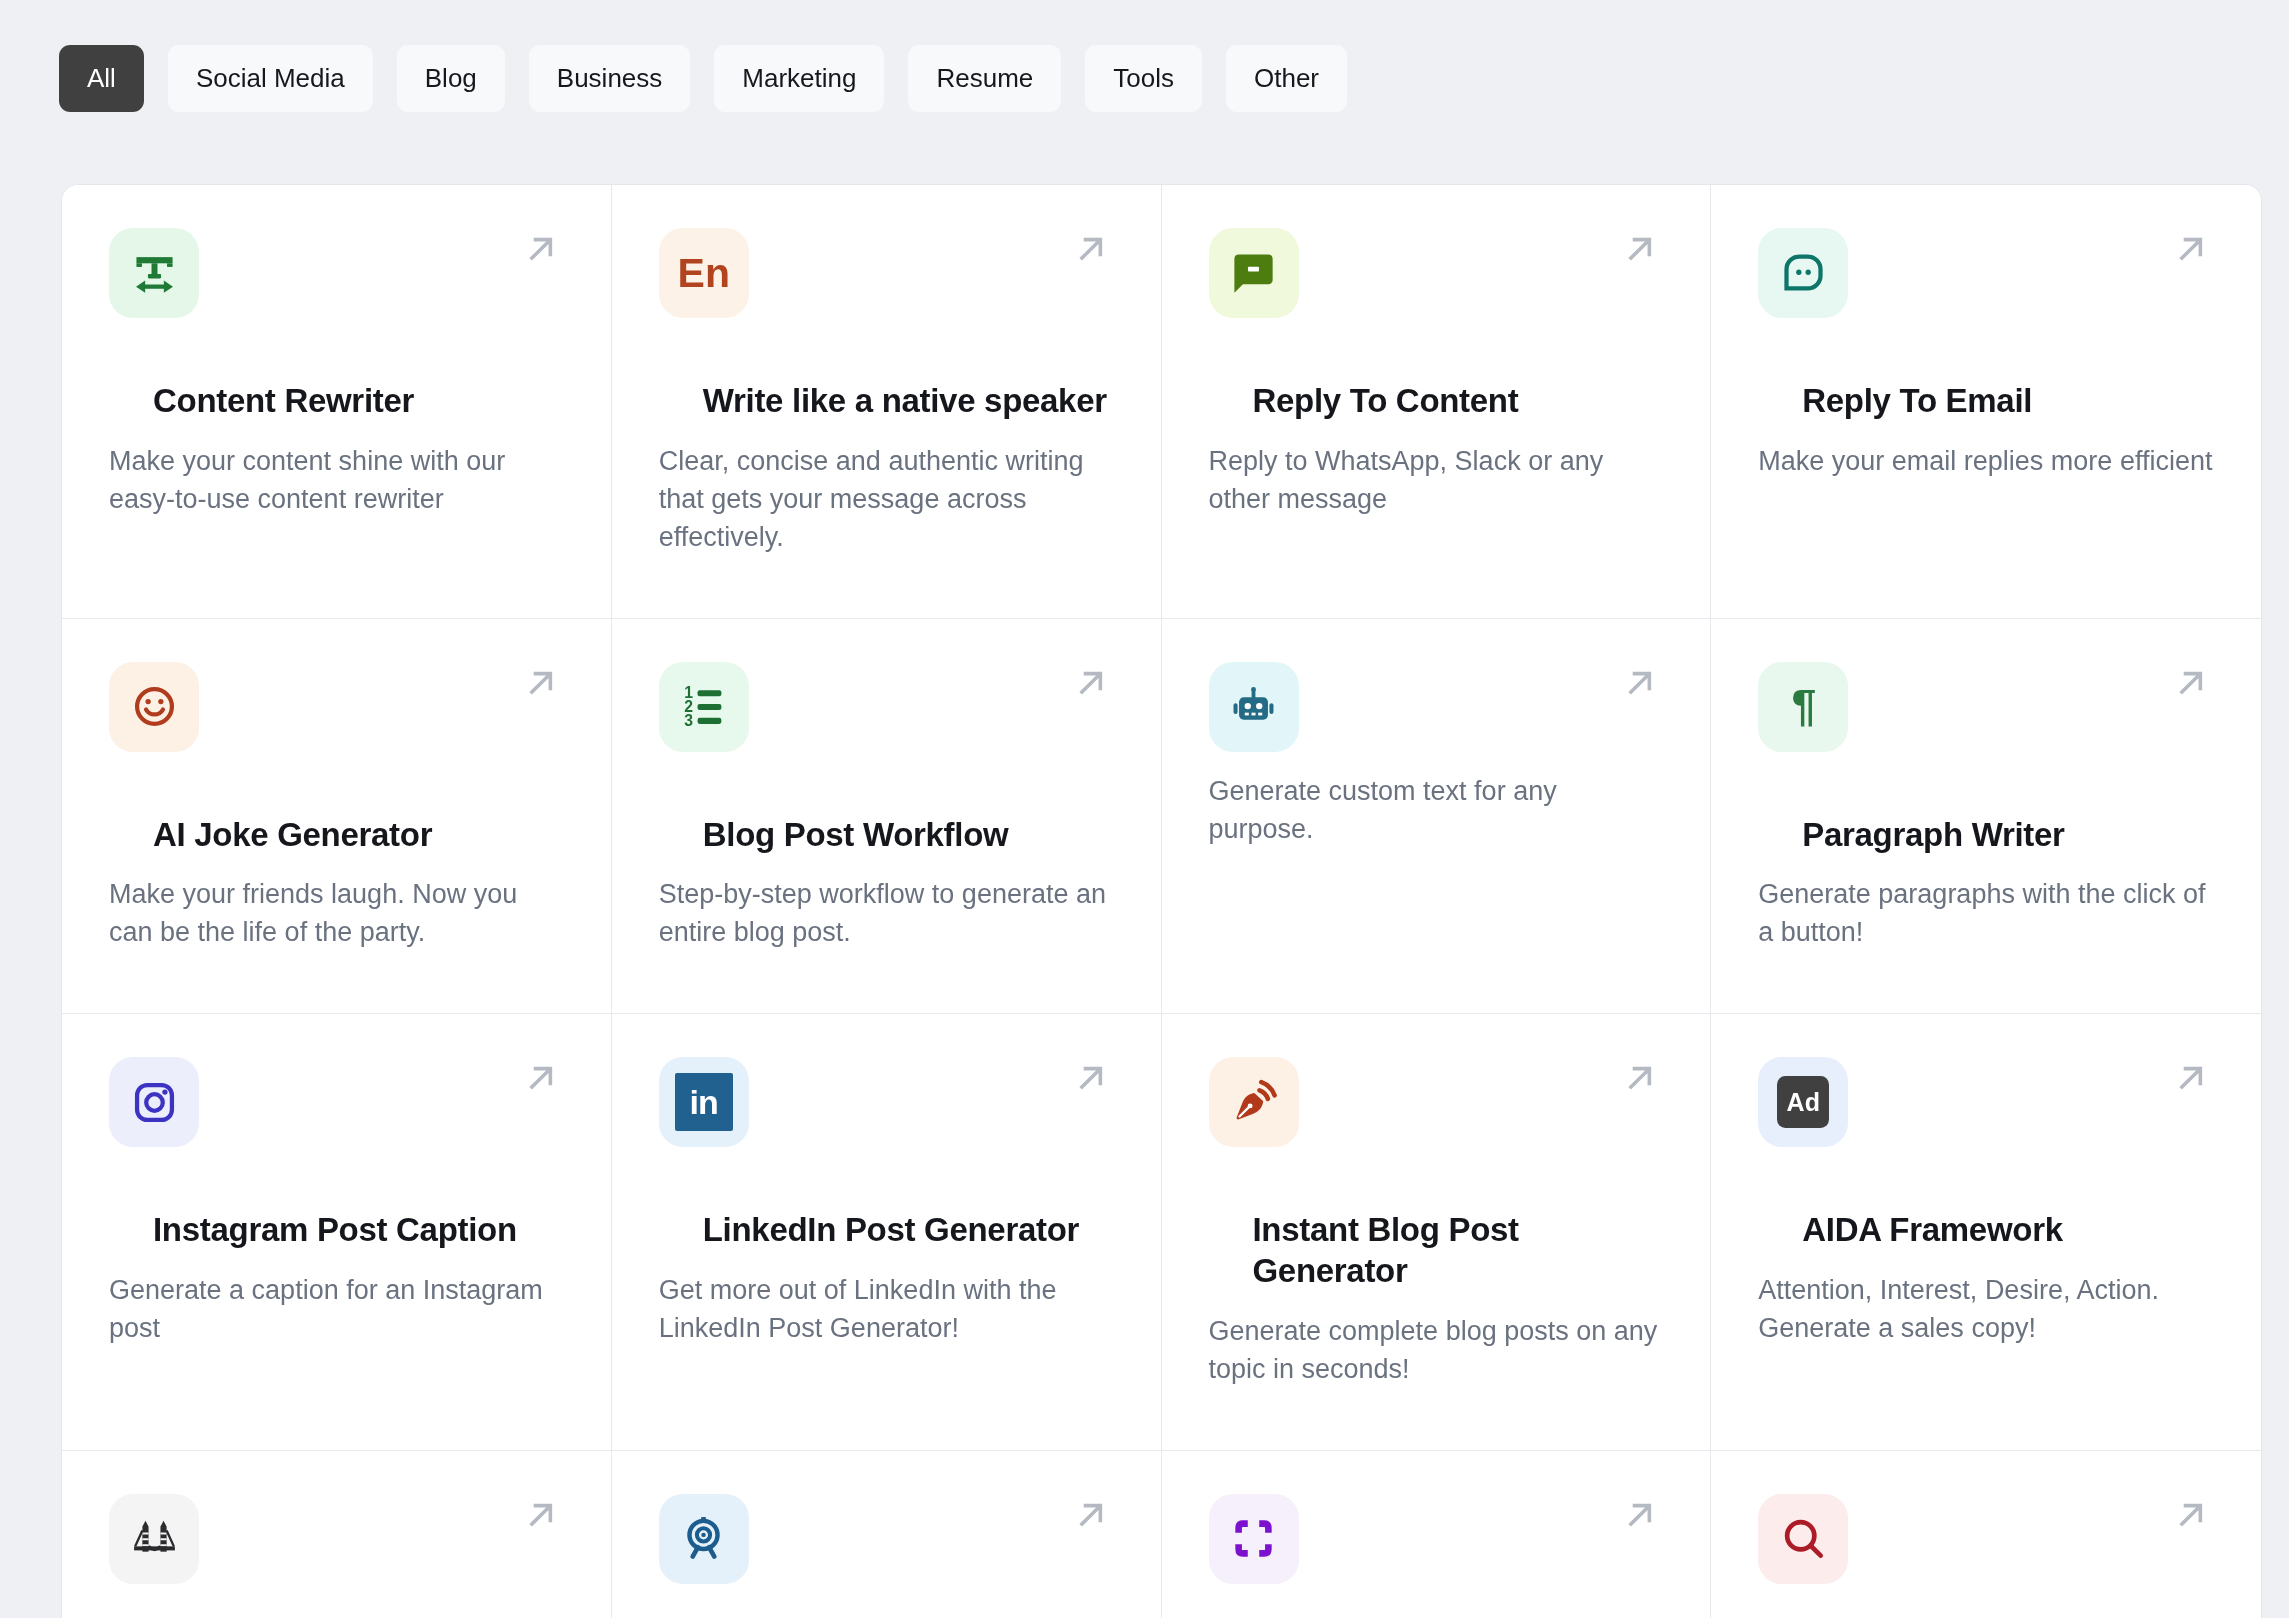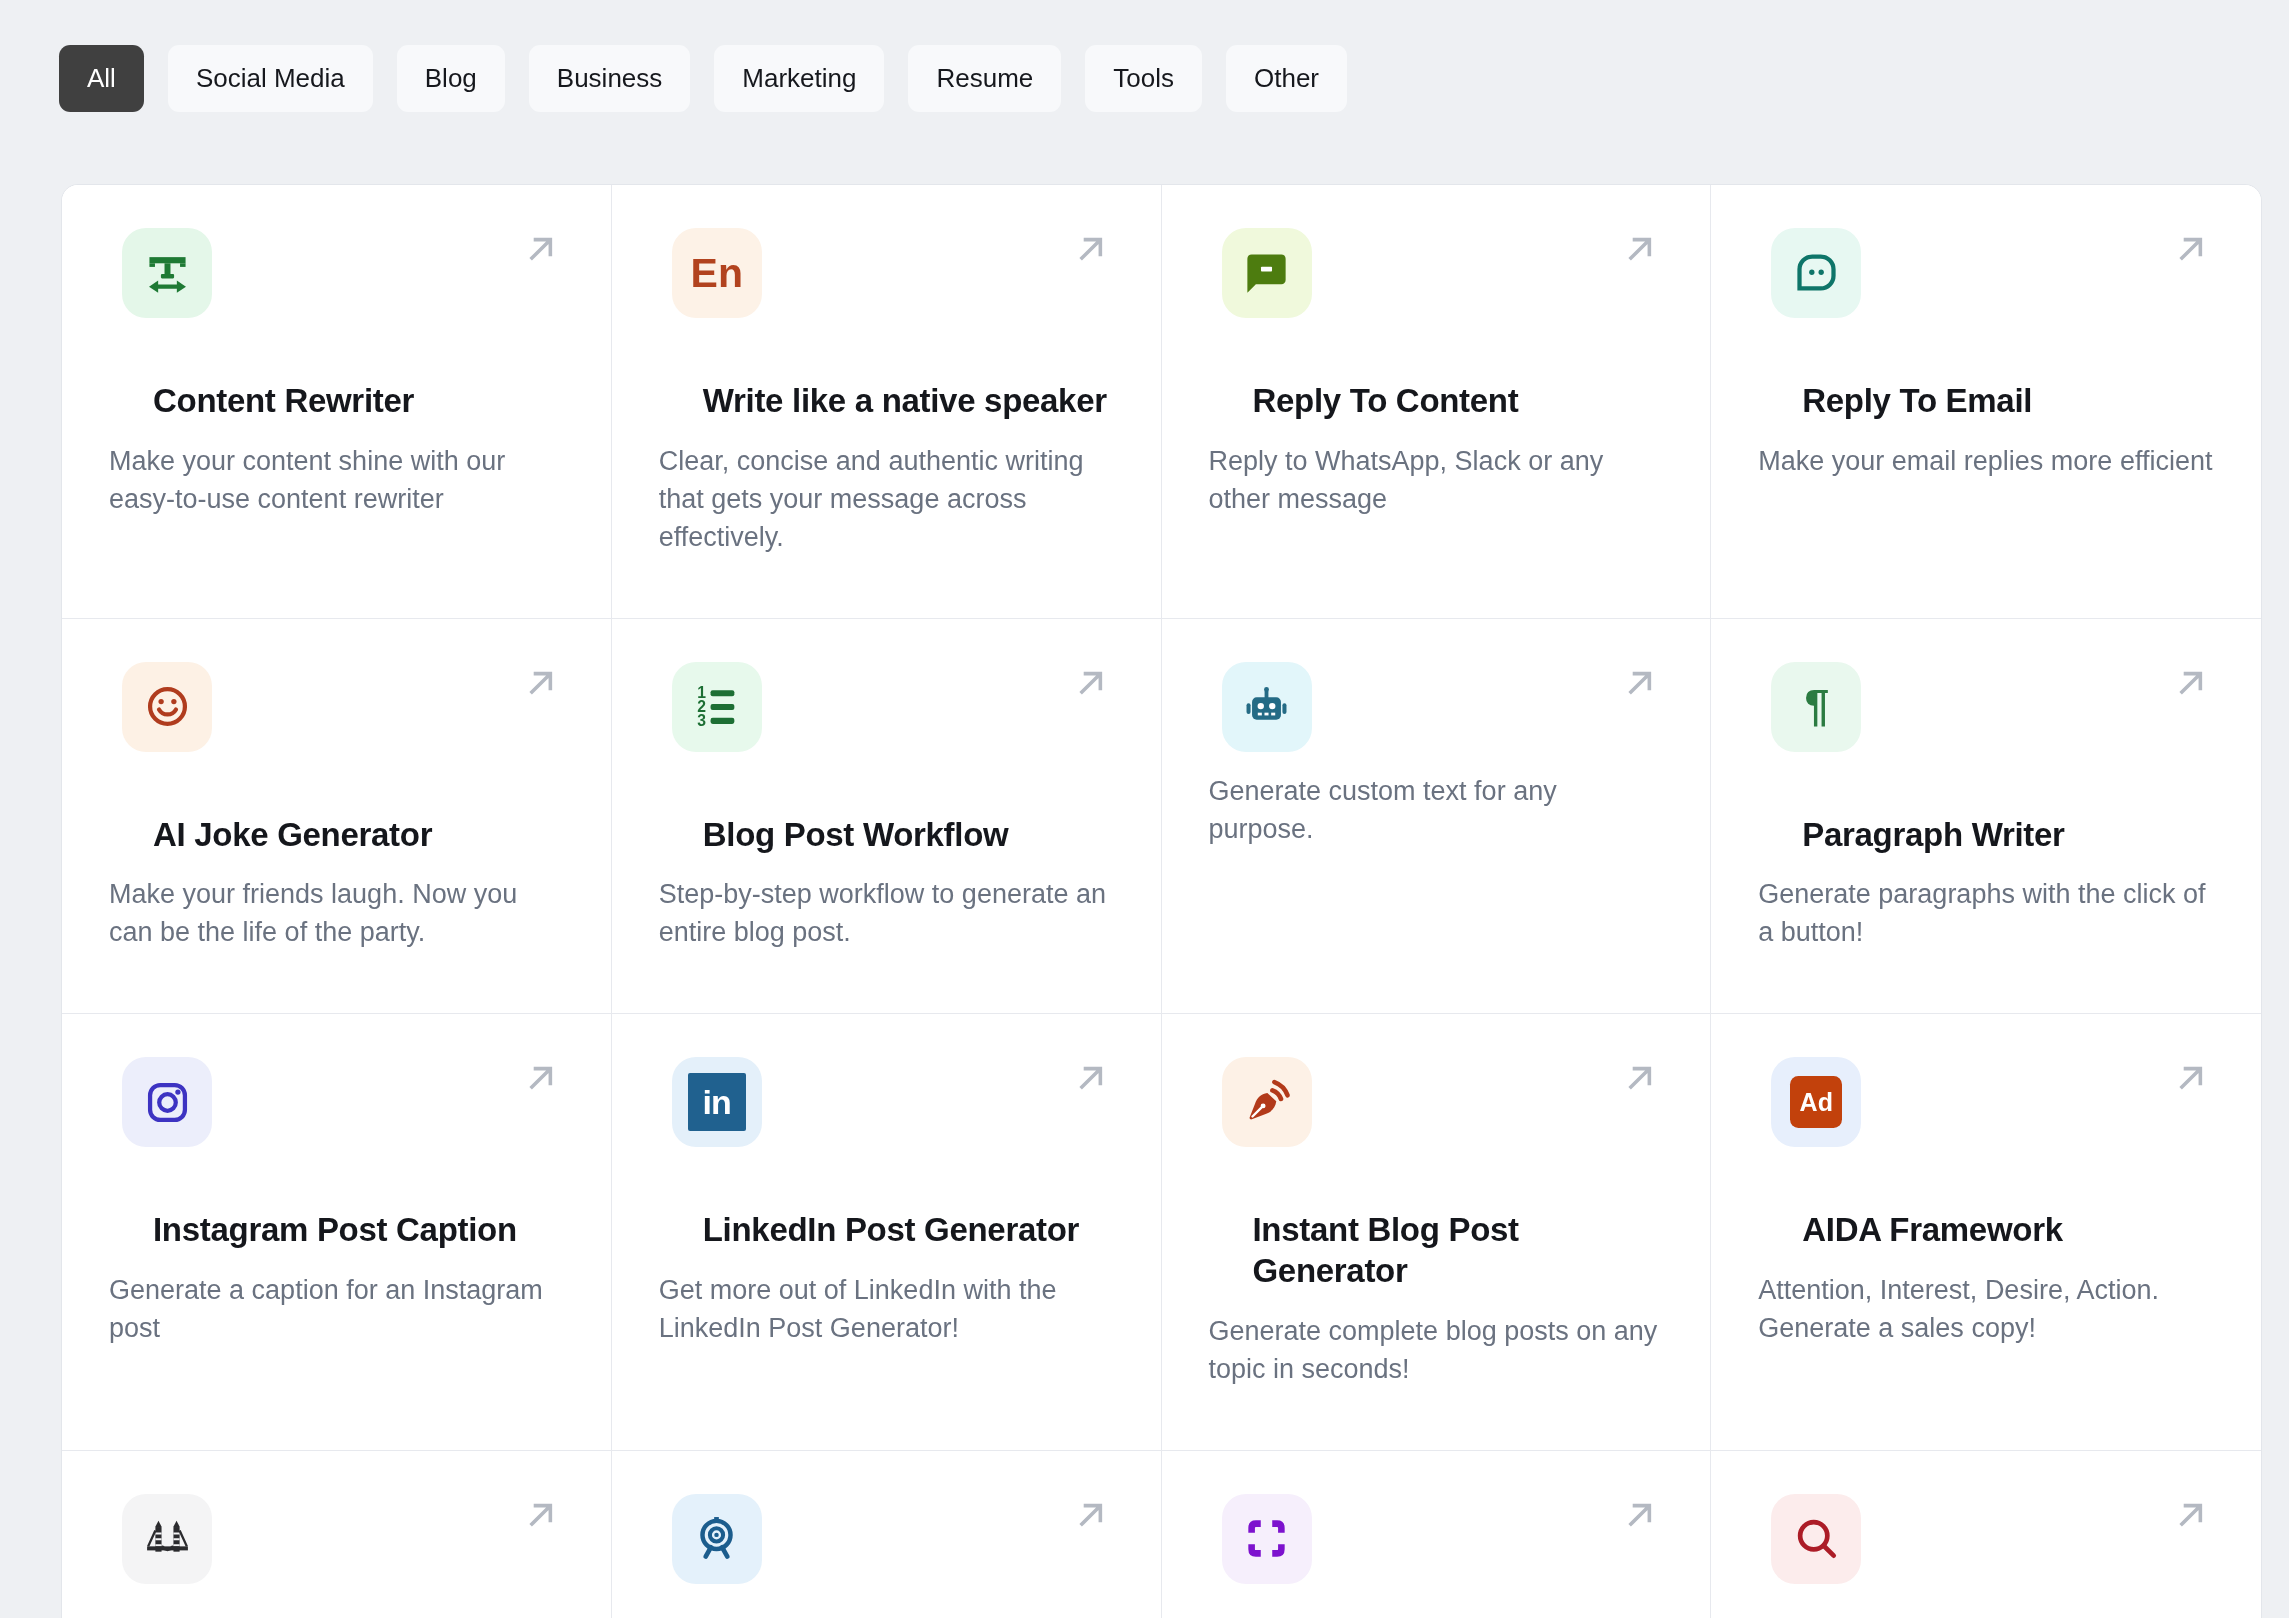--- a/index.html
+++ b/index.html
@@ -36,21 +36,21 @@
     position:relative; background:#ffffff;
     padding:43px 47px 62px 47px;
     border-right:0.9px solid #e7e9ee;
     border-bottom:0.9px solid #e7e9ee;
     cursor:pointer;
   }
   .card:nth-child(4n) { border-right:none; }
 
   .icon-tile {
     width:90px; height:90px; border-radius:24px;
-    display:flex; align-items:center; justify-content:center;margin-left:13px;
+    display:flex; align-items:center; justify-content:center;
   }
   .icon-tile svg { display:block; }
   .glyph-text { font-size:41px; font-weight:700; line-height:1; }
   .badge {
     display:flex; align-items:center; justify-content:center;
     color:#ffffff; font-weight:700;
   }
   .badge.linkedin { width:58px; height:58px; border-radius:2px; font-size:34px; letter-spacing:-0.9px; }
   .badge.ad       { width:52px; height:52px; border-radius:8.4px;  font-size:25px; }
 
@@ -271,21 +271,21 @@
           </span>
         </div>
     <span class="card-arrow"><svg width="43" height="43" viewBox="0 0 24 24" xmlns="http://www.w3.org/2000/svg">
             <path d="M6.5 17.5 17.5 6.5M8.2 6.5h9.3v9.3" fill="none" stroke="currentColor" stroke-width="2"></path>
           </svg></span>
     <div class="card-title">Instant Blog Post Generator</div>
     <div class="card-desc">Generate complete blog posts on any topic in seconds!</div>
   </div>
       <div class="card">
     <div class="icon-tile" style="background: rgb(231, 239, 252); color: rgb(44, 61, 219);">
-          <div class="badge ad" style="background: #c2410c;">Ad</div>
+          <div class="badge ad" style="background: #404040;">Ad</div>
         </div>
     <span class="card-arrow"><svg width="43" height="43" viewBox="0 0 24 24" xmlns="http://www.w3.org/2000/svg">
             <path d="M6.5 17.5 17.5 6.5M8.2 6.5h9.3v9.3" fill="none" stroke="currentColor" stroke-width="2"></path>
           </svg></span>
     <div class="card-title">AIDA Framework</div>
     <div class="card-desc">Attention, Interest, Desire, Action. Generate a sales copy!</div>
   </div>
       <div class="card">
     <div class="icon-tile" style="background: rgb(244, 244, 245); color: rgb(43, 43, 46);">
           <span style="display: flex;">

